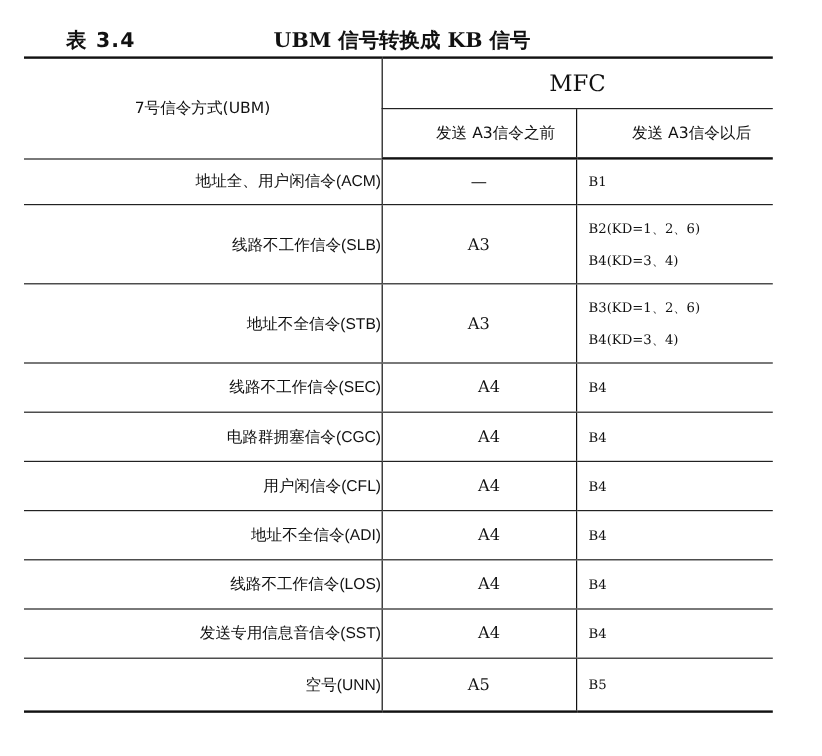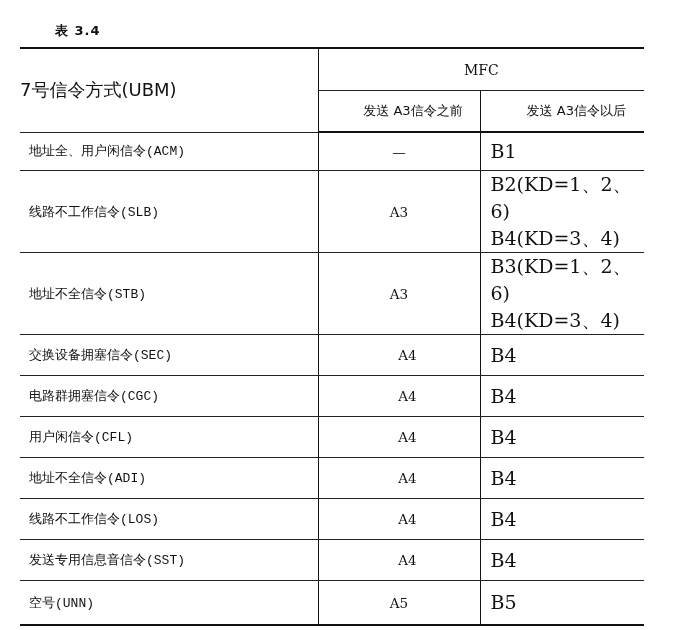--- a/index.html
+++ b/index.html
@@ -15,21 +15,21 @@
       font-family: "DejaVu Serif", "Liberation Serif", serif;
       color: #111111;
     }
     .caption {
       position: absolute;
       top: 20px;
       left: 0;
       width: 685px;
       height: 26px;
       font-weight: bold;
-      font-size: 13px;
+      font-size: 17px;
     }
     .caption .num {
       position: absolute;
       left: 55px;
       top: 2px;
       font-family: "DejaVu Sans", "Liberation Sans", sans-serif;
       font-weight: bold;
       letter-spacing: 1px;
     }
     .caption .title {
@@ -59,68 +59,69 @@
     .tbl tr.last td { border-bottom: 2.5px solid #111; }
     .tbl tr.head-end th, .tbl tr.head-end td { border-bottom: 2px solid #111; padding-left: 28px; }
 
     .col1 { width: 298px; }
     .col2 { width: 162px; }
     .col3 { width: 164px; }
 
     .vl { border-left: 1.5px solid #111; }
 
     .h-main {
-      text-align: left;
+      text-align: center;
       vertical-align: middle;
       height: 82px;
       font-family: "DejaVu Sans", "Liberation Sans", sans-serif;
-      font-size: 18px;
+      font-size: 13px;
     }
     .h-mfc {
       text-align: center;
       height: 41px;
-      font-size: 14px;
+      font-size: 19px;
     }
     .h-sub {
       text-align: center;
       height: 40px;
       font-family: "DejaVu Sans", "Liberation Sans", sans-serif;
       font-size: 13px;
     }
 
     .c-name {
       padding-left: 9px !important;
-      font-family: Liberation Mono, monospace;
-      font-size: 13px;
-      text-align: left;
+      font-family: Liberation Sans, sans-serif;
+      font-size: 13px;
+      text-align: right;
       vertical-align: middle;
       white-space: nowrap;
     }
     .c-before {
       text-align: center;
       vertical-align: middle;
       font-size: 13.5px;
     }
     .c-after {
       text-align: left;
       padding-left: 10px !important;
       vertical-align: middle;
-      font-size: 19px;
+      font-size: 11px;
       line-height: 27px;
     }
     .r-single td { height: 37px; }
     .r-double td { height: 65px; }
     .r-std td { height: 40px; padding-left: 17px; }
     .r-last td { height: 43px; }
   </style>
 </head>
 <body>
 
 <div class="caption">
   <span class="num">表 3.4</span>
+  <span class="title">UBM 信号转换成 KB 信号</span>
 </div>
 
 <table class="tbl">
   <colgroup>
     <col class="col1">
     <col class="col2">
     <col class="col3">
   </colgroup>
   <tbody>
       <tr class="top-rule">
@@ -152,21 +153,21 @@
   <tr class="r-double">
     <td class="c-name">地址不全信令(STB)</td>
     <td class="c-before vl">A3</td>
     <td class="c-after vl">
       <div>B3(KD=1、2、6)</div>
       <div>B4(KD=3、4)</div>
     </td>
   </tr>
 
   <tr class="r-std">
-    <td class="c-name">交换设备拥塞信令(SEC)</td>
+    <td class="c-name">线路不工作信令(SEC)</td>
     <td class="c-before vl">A4</td>
     <td class="c-after vl">
           <div>B4</div>
         </td>
   </tr>
 
   <tr class="r-std">
     <td class="c-name">电路群拥塞信令(CGC)</td>
     <td class="c-before vl">A4</td>
     <td class="c-after vl">

